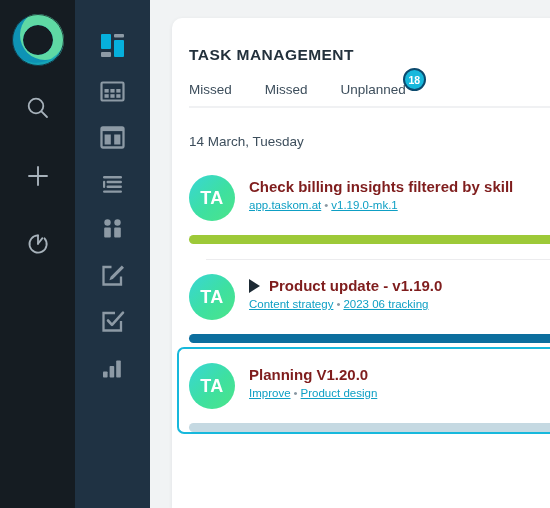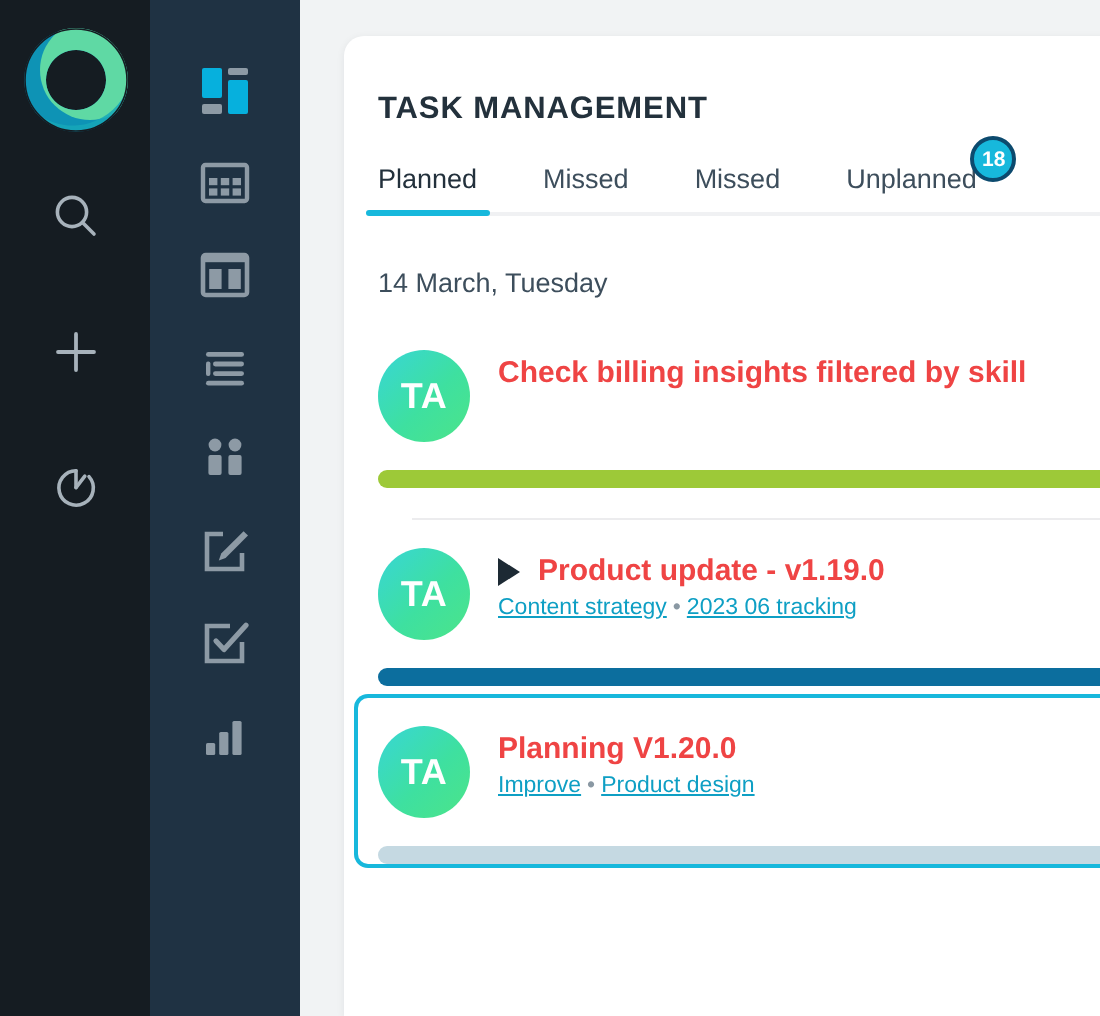--- a/index.html
+++ b/index.html
@@ -108,21 +108,21 @@
   .task-row { display: flex; align-items: flex-start; }
   .avatar {
     width: 46px; height: 46px; border-radius: 50%; flex: 0 0 46px;
     background: linear-gradient(135deg, #38d6d6 0%, #3ee0a0 55%, #4ce489 100%);
     color: #fff; font-size: 18px; font-weight: bold;
     display: flex; align-items: center; justify-content: center;
     letter-spacing: 0.3px;
   }
   .task-text { margin-left: 14px; padding-top: 3px; }
   .task-title {
-    font-size: 15px; font-weight: bold; color: #ef4444;
+    font-size: 15px; font-weight: bold; color: #7f1d1d;
     display: flex; align-items: center; white-space: nowrap;
   }
   .play-icon {
     width: 0; height: 0; flex: none;
     border-left: 11px solid #1d2a34;
     border-top: 7px solid transparent;
     border-bottom: 7px solid transparent;
     margin-right: 9px;
   }
   .task-meta { margin-top: 4px; font-size: 11.5px; white-space: nowrap; }
@@ -260,23 +260,20 @@
 
   </div>
 
   <div class="panel">
 
     <div class="panel-title">TASK MANAGEMENT</div>
 
     <div class="tabs">
       <div class="tabs-underline"></div>
 
-      <div class="tab active">
-        <span>Planned</span>
-      </div>
 
       <div class="tab">
         <span>Missed</span>
       </div>
 
       <div class="tab">
         <span>Missed</span>
       </div>
 
       <div class="tab">
@@ -288,20 +285,23 @@
     <div class="date-label">14 March, Tuesday</div>
 
     <div class="task-list">
 
       <div class="task-card">
         <div class="task-row">
           <div class="avatar">TA</div>
           <div class="task-text">
             <div class="task-title">
               <span>Check billing insights filtered by skill</span>
+            </div>
+            <div class="task-meta">
+              <a>app.taskom.at</a><span class="sep">•</span><a>v1.19.0-mk.1</a>
             </div>
           </div>
         </div>
         <div class="progress green"></div>
         <div class="task-divider"></div>
       </div>
 
       <div class="task-card">
         <div class="task-row">
           <div class="avatar">TA</div>

